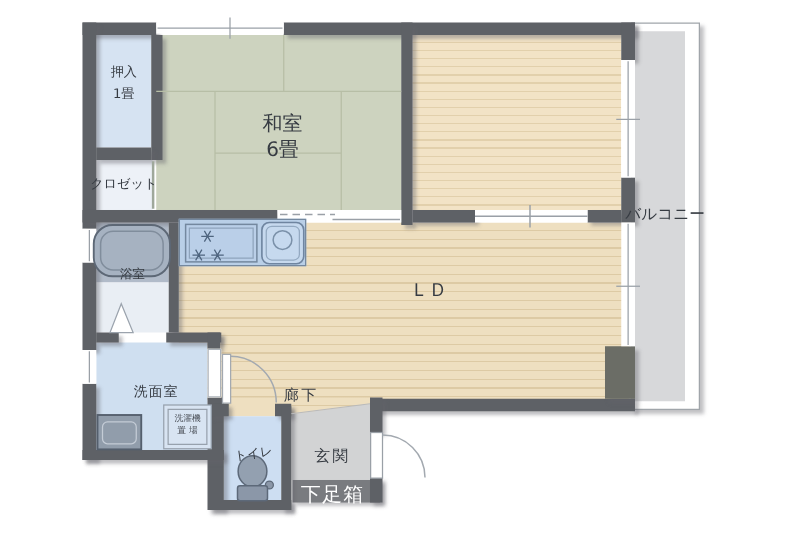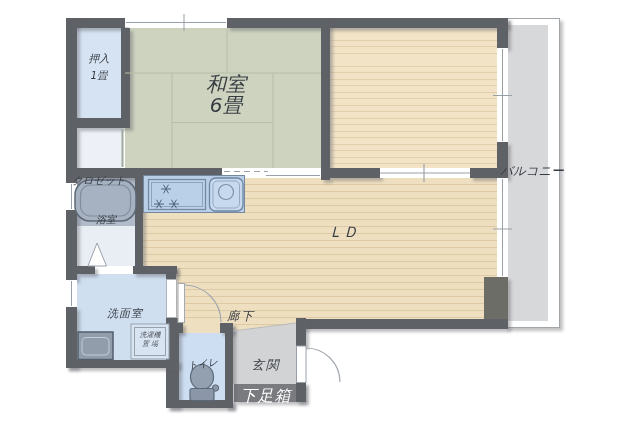--- a/index.html
+++ b/index.html
@@ -1,17 +1,17 @@
 <!DOCTYPE html>
 <html><head>
 <meta charset="utf-8">
 <style>
   html,body{margin:0;padding:0;background:#fff;}
   .canvas{position:relative;width:640px;height:433px;background:#fff;overflow:hidden;
-          font-family:"DejaVu Sans","Liberation Sans",sans-serif;color:#363b42;font-style:italic;}
+          font-family:"DejaVu Sans","Liberation Sans",sans-serif;color:#363b42;}
   .abs{position:absolute;}
   .wall{position:absolute;background:#5e6166;box-shadow:3px 3px 3px rgba(100,100,108,.42);}
   .win{position:absolute;background:#ffffff;}
   .floor-ld{background:#eedfc0;background-image:repeating-linear-gradient(180deg,transparent 0px,transparent 6px,#ddcaa4 6px,#ddcaa4 7px);}
   .floor-west{background:#f2e3c6;background-image:repeating-linear-gradient(180deg,transparent 0px,transparent 5.5px,#e2d0ac 5.5px,#e2d0ac 6.5px);}
   .lbl{position:absolute;text-align:center;line-height:1.25;white-space:nowrap;}
   .lbl span{display:block;}
   svg.overlay{position:absolute;left:0;top:0;pointer-events:none;}
 </style>
 </head>
@@ -162,24 +162,24 @@
     <g>
       <rect x="296.5" y="346" width="9.5" height="36.5" fill="#ffffff" stroke="#9aa0a7" stroke-width="1"></rect>
       <path d="M306,348 A34 34 0 0 1 340,382" fill="none" stroke="#a3a9b0" stroke-width="1.2"></path>
     </g>
   </svg>
 
   <div class="lbl" style="left:75px;top:50px;width:48px;font-size:10.5px;line-height:17px;">
     <span>押入</span>
       <span>1畳</span>
   </div>
-  <div class="lbl" style="left:59px;top:141px;width:80px;font-size:10.5px;margin-top:33px;">
+  <div class="lbl" style="left:59px;top:141px;width:80px;font-size:10.5px;">
     <span>クロゼット</span>
   </div>
-  <div class="lbl" style="left:150px;top:74px;width:152px;font-size:20px;line-height:21px;">
+  <div class="lbl" style="left:150px;top:88px;width:152px;font-size:16px;line-height:21px;">
     <span>和室</span>
       <span>6畳</span>
   </div>
   <div class="lbl" style="left:293px;top:222px;width:100px;font-size:15px;line-height:21px;">
     <span>ＬＤ</span>
   </div>
   <div class="lbl" style="left:487px;top:163px;width:90px;font-size:12.5px;">
     <span>バルコニー</span>
   </div>
   <div class="lbl" style="left:82px;top:214px;width:48px;font-size:10px;">

